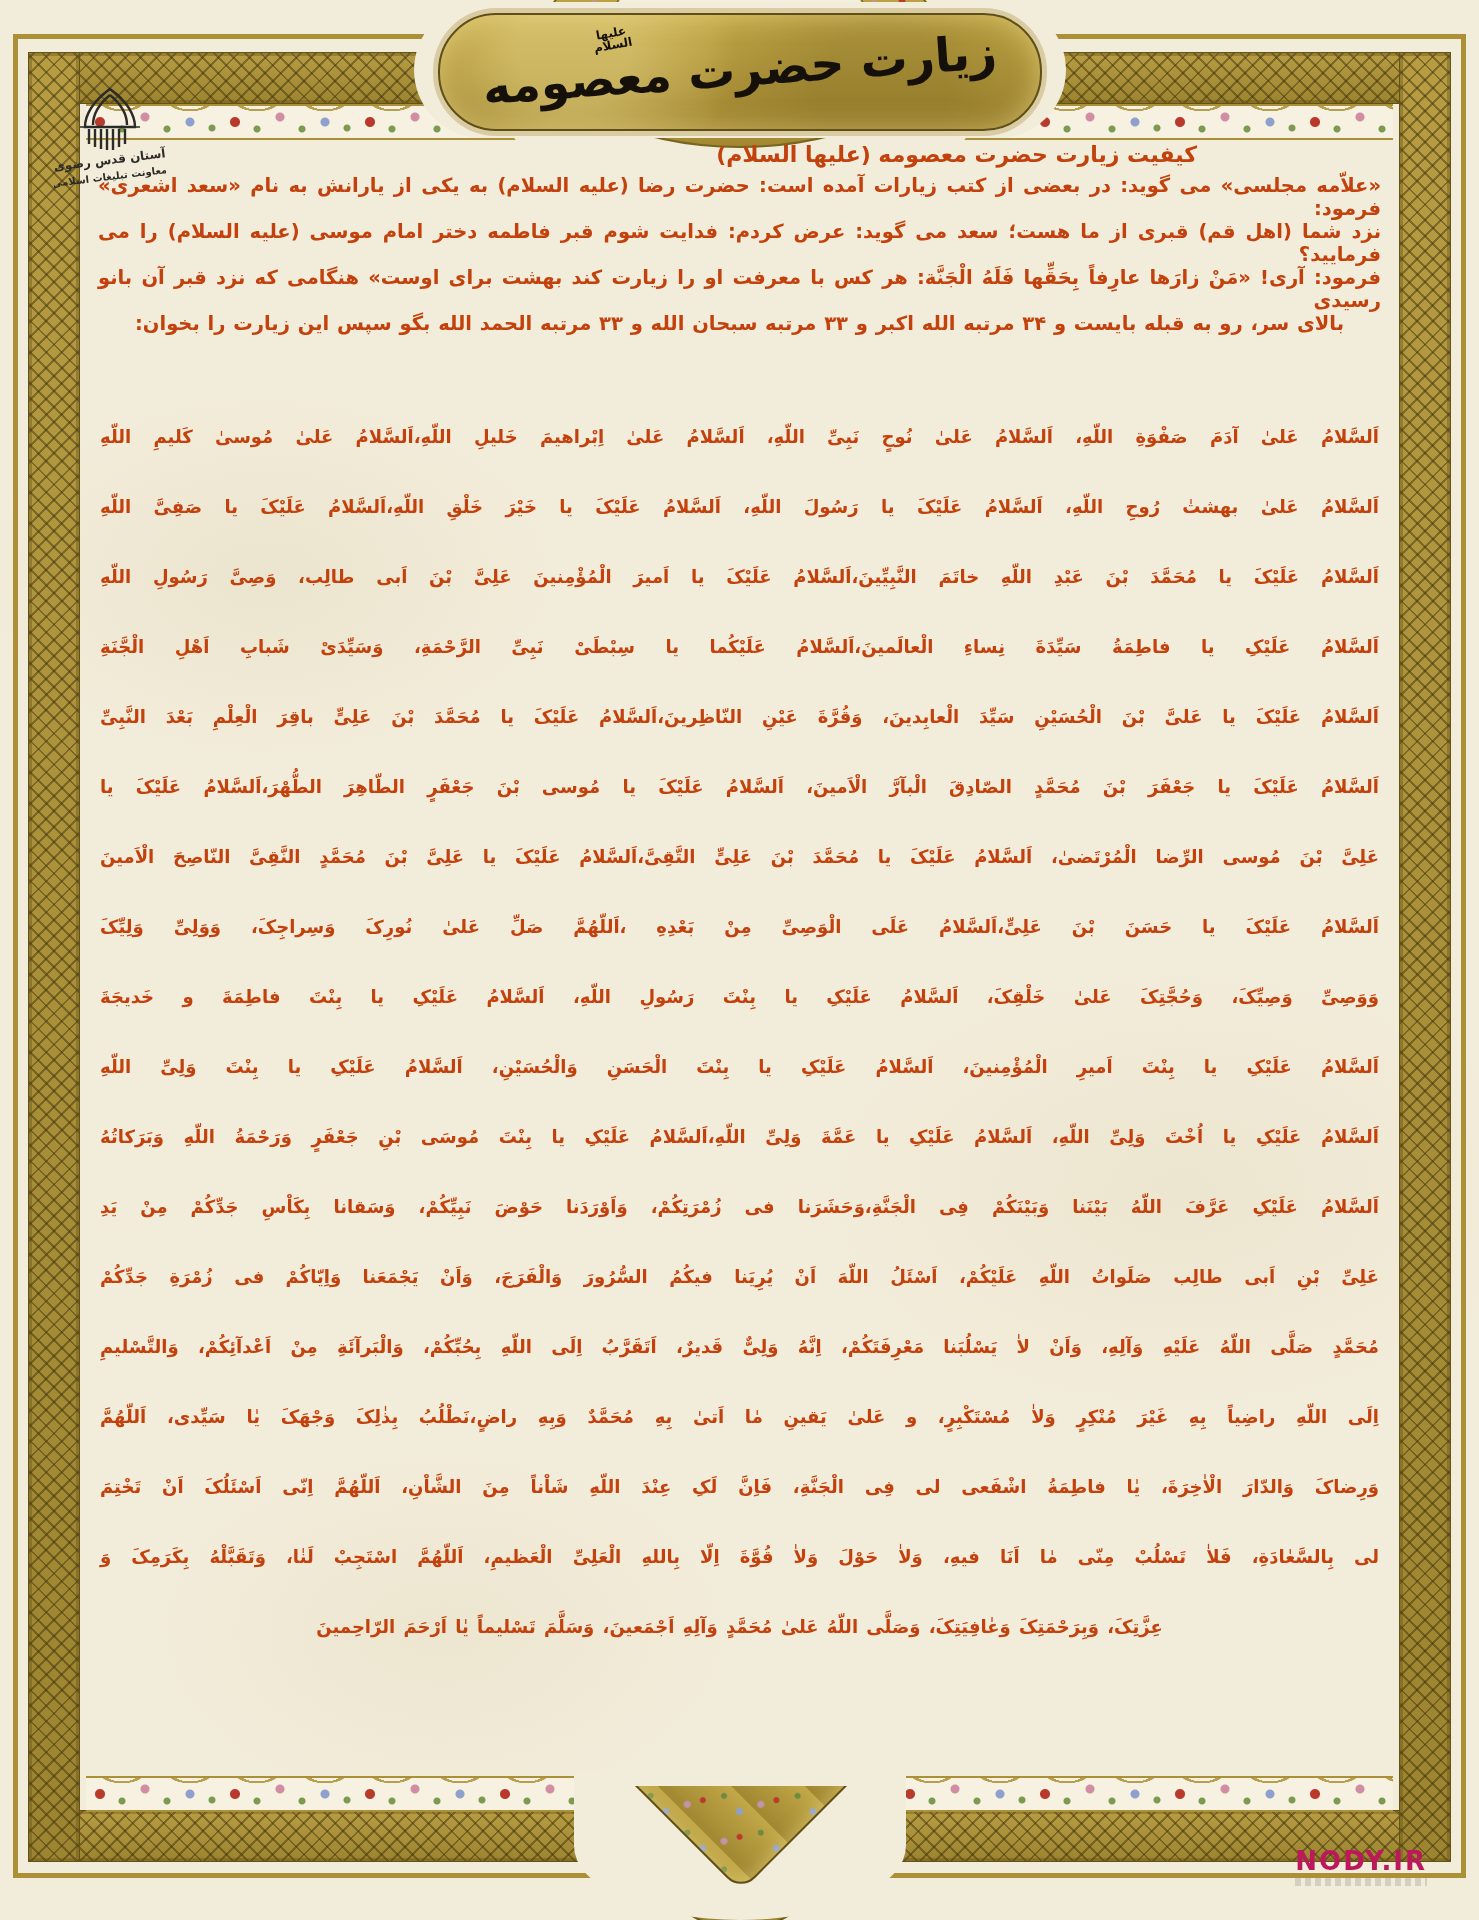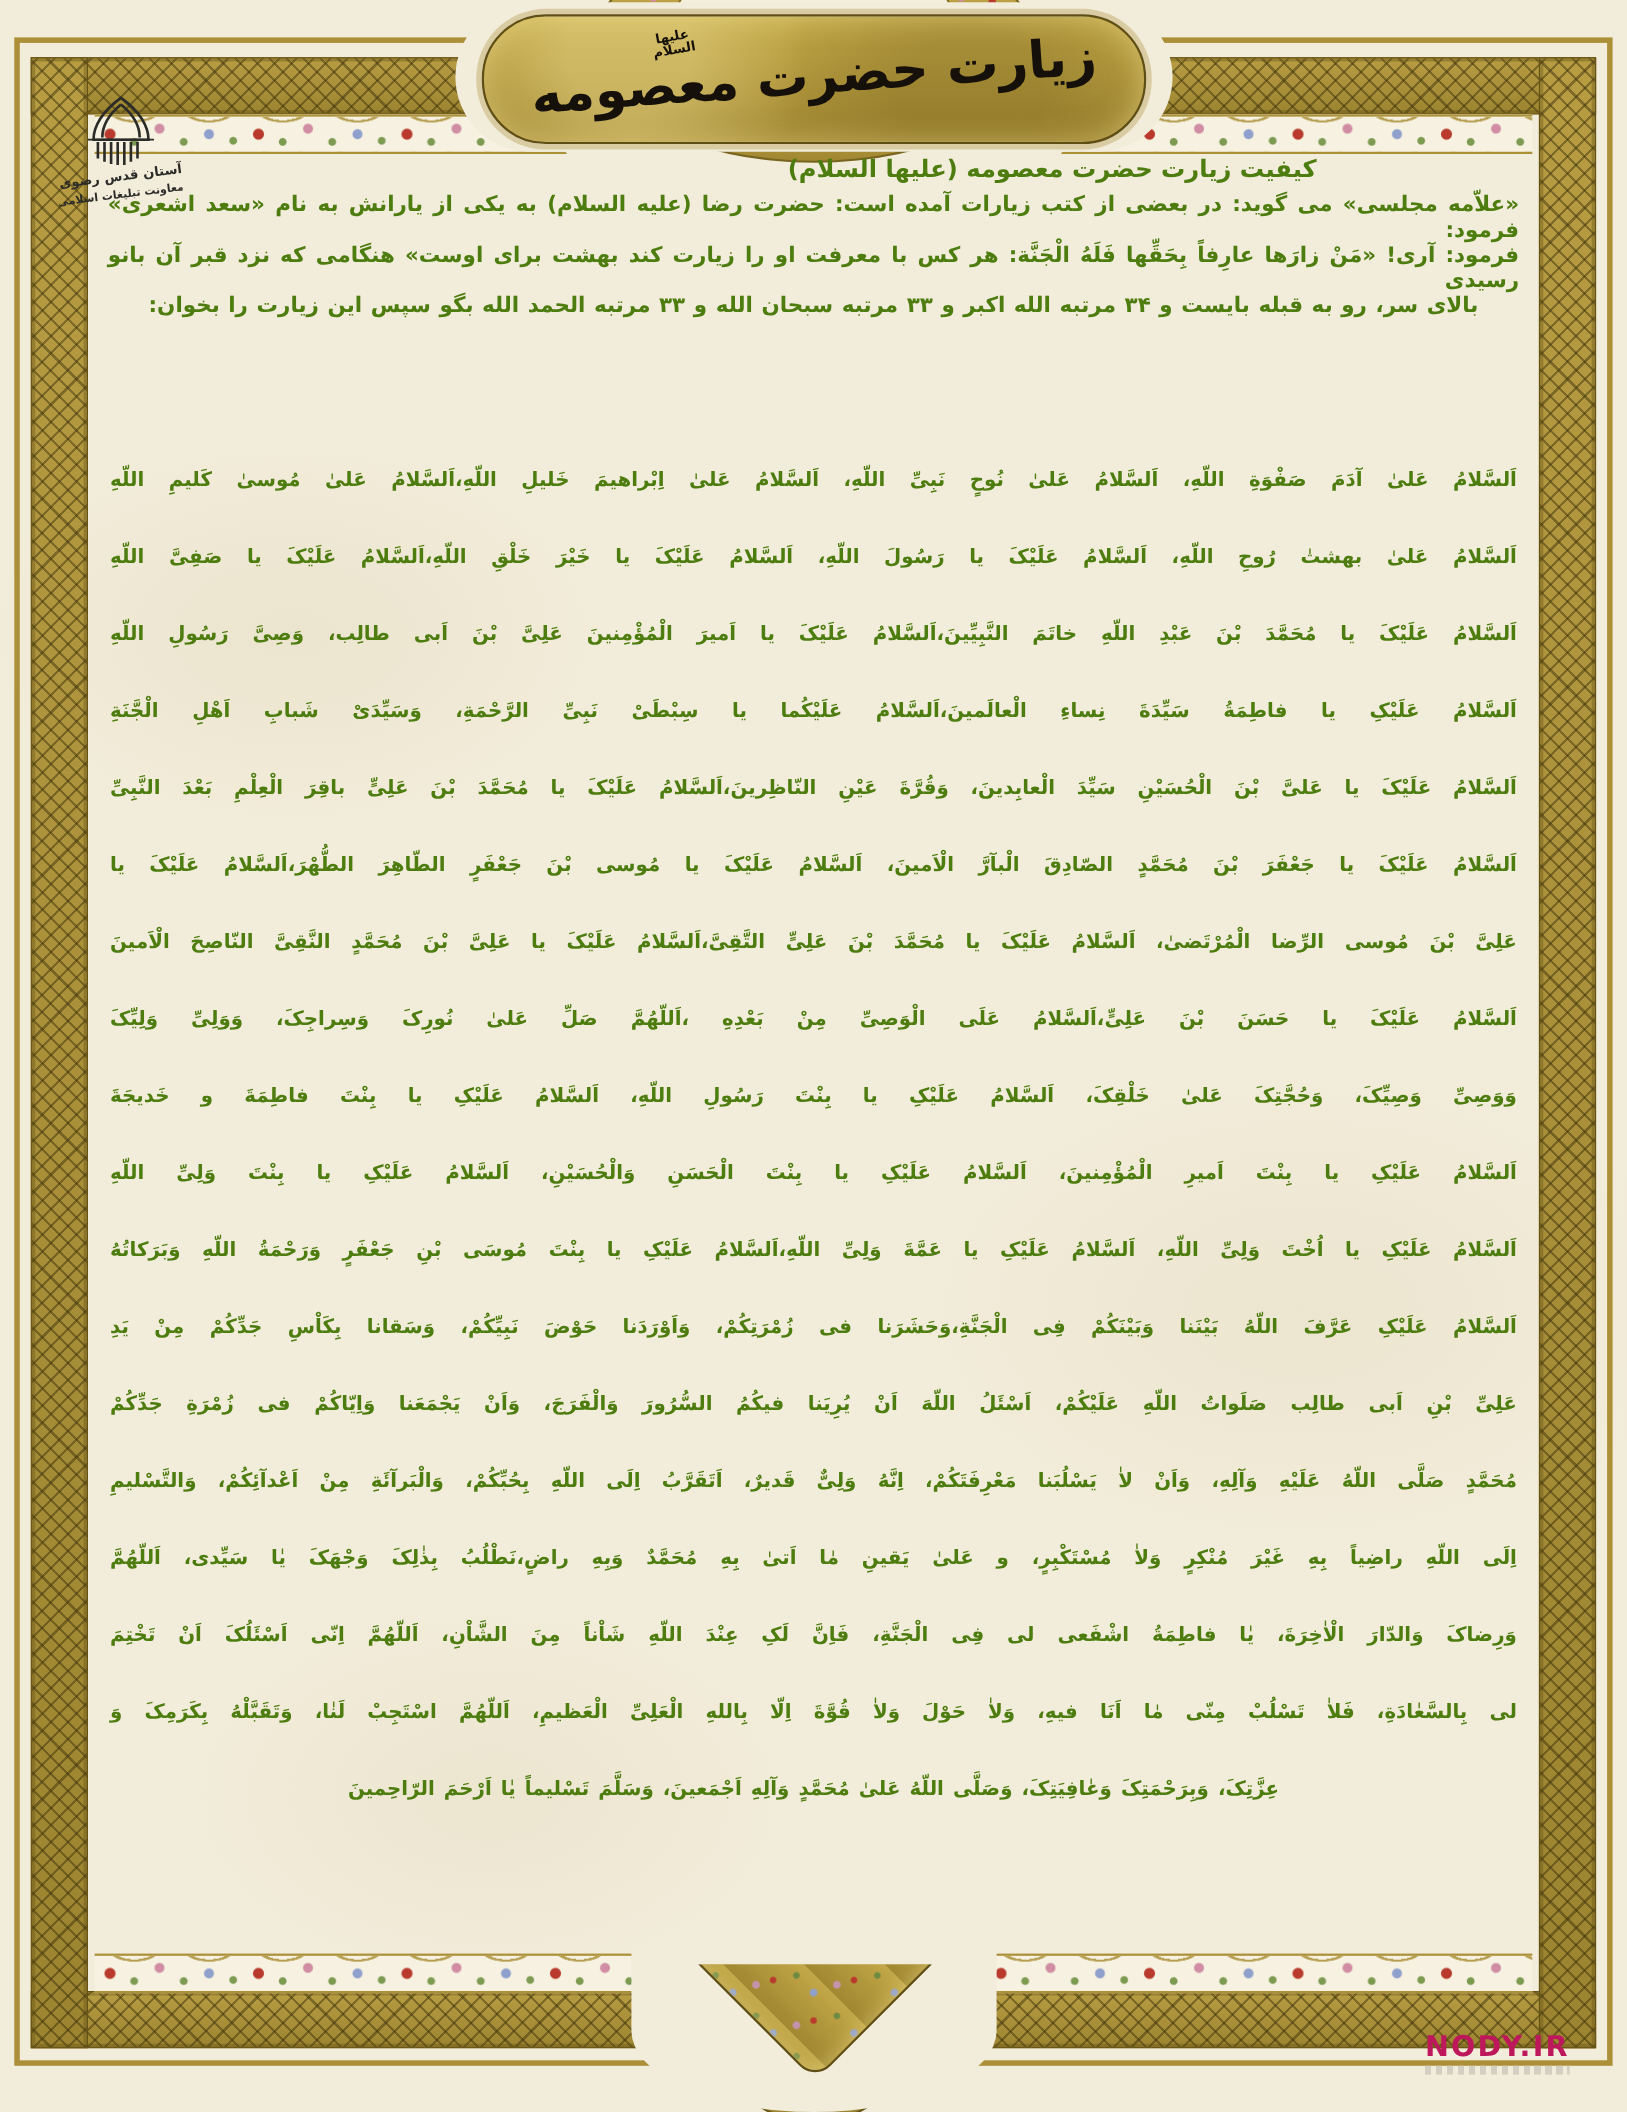--- a/index.html
+++ b/index.html
@@ -88,21 +88,21 @@
   .finial{position:absolute;left:50%;top:1858px;width:150px;height:64px;transform:translateX(-50%);
         background:linear-gradient(#b89d44,#9b8230);border:2px solid #6a5818;
         border-radius:8px 8px 75px 75px;z-index:2;
         background-image:
           radial-gradient(circle at 50% 30%, rgba(238,219,142,.5) 0 14px, transparent 26px),
           linear-gradient(#b89d44,#9b8230);}
   
   .logo{position:absolute;left:54px;top:84px;width:112px;height:104px;z-index:6;}
   
   .content{position:absolute;left:96px;right:96px;top:150px;height:1626px;z-index:5;
-        direction:rtl;color:#4d7c0f;}
+        direction:rtl;color:#c2410c;}
   .heading{position:absolute;top:-8px;right:186px;font-size:22px;font-weight:bold;
         white-space:nowrap;}
   .intro{position:absolute;top:24px;left:2px;right:2px;}
   .intro .iline{font-size:19.5px;font-weight:bold;line-height:23px;
         text-align:justify;text-align-last:justify;word-spacing:1px;}
   .intro .iline.last{text-align-last:center;}
   .ziyarat{position:absolute;top:252px;left:4px;right:4px;}
   .ziyarat .zline{font-size:18px;font-weight:bold;line-height:70px;height:70px;overflow:visible;
         text-align:justify;text-align-last:justify;word-spacing:2px;}
   .ziyarat .zline.last{text-align-last:center;}
@@ -148,20 +148,21 @@
       <path d="M26 43 L86 43" stroke-width="1.6"></path>
     </g>
     <text x="56" y="80" text-anchor="middle" font-size="12" font-weight="bold" fill="#2b2b28" transform="rotate(-7 56 80)" style="direction:rtl" font-family="DejaVu Sans">آستان قدس رضوی</text>
     <text x="56" y="96" text-anchor="middle" font-size="10" font-weight="bold" fill="#2b2b28" transform="rotate(-7 56 96)" style="direction:rtl" font-family="DejaVu Sans">معاونت تبلیغات اسلامی</text>
   </svg>
 
   <div class="content" lang="fa" dir="rtl">
     <div class="heading">كيفيت زيارت حضرت معصومه (عليها السلام)</div>
     <div class="intro">
         <div class="iline">«علاّمه مجلسی»  می گوید: در بعضی از کتب زیارات آمده است: حضرت رضا (علیه السلام) به یکی از یارانش به نام «سعد اشعری» فرمود:</div>
+        <div class="iline">نزد شما (اهل قم) قبری از ما هست؛ سعد می گوید: عرض کردم: فدایت شوم قبر فاطمه دختر امام موسی (علیه السلام) را می فرمایید؟</div>
         <div class="iline">فرمود: آری! «مَنْ زارَها عارِفاً بِحَقِّها فَلَهُ الْجَنَّة: هر کس با معرفت او را زیارت کند بهشت برای اوست» هنگامی که نزد قبر آن بانو رسیدی</div>
         <div class="iline last">بالای سر، رو به قبله بایست و ۳۴ مرتبه الله اکبر و ۳۳ مرتبه سبحان الله و ۳۳ مرتبه الحمد الله بگو سپس این زیارت را بخوان:</div>
       </div>
     <div class="ziyarat">
         <div class="zline">اَلسَّلامُ عَلیٰ آدَمَ صَفْوَةِ اللّهِ، اَلسَّلامُ عَلیٰ نُوحٍ نَبِیِّ اللّهِ، اَلسَّلامُ عَلیٰ اِبْراهیمَ خَلیلِ اللّهِ،اَلسَّلامُ عَلیٰ مُوسیٰ کَلیمِ اللّهِ</div>
         <div class="zline">اَلسَّلامُ عَلیٰ بهشتٰ رُوحِ اللّهِ، اَلسَّلامُ عَلَیْکَ یا رَسُولَ اللّهِ، اَلسَّلامُ عَلَیْکَ یا خَیْرَ خَلْقِ اللّهِ،اَلسَّلامُ عَلَیْکَ یا صَفِیَّ اللّهِ</div>
         <div class="zline">اَلسَّلامُ عَلَیْکَ یا مُحَمَّدَ بْنَ عَبْدِ اللّهِ خاتَمَ النَّبِیِّینَ،اَلسَّلامُ عَلَیْکَ یا اَمیرَ الْمُؤْمِنینَ عَلِیَّ بْنَ اَبی طالِب، وَصِیَّ رَسُولِ اللّهِ</div>
         <div class="zline">اَلسَّلامُ عَلَیْکِ یا فاطِمَةُ سَیِّدَةَ نِساءِ الْعالَمینَ،اَلسَّلامُ عَلَیْکُما یا سِبْطَیْ نَبِیِّ الرَّحْمَةِ، وَسَیِّدَیْ شَبابِ اَهْلِ الْجَّنَةِ</div>
         <div class="zline">اَلسَّلامُ عَلَیْکَ یا عَلیَّ بْنَ الْحُسَیْنِ سَیِّدَ الْعابِدینَ، وَقُرَّةَ عَیْنِ النّاظِرینَ،اَلسَّلامُ عَلَیْکَ یا مُحَمَّدَ بْنَ عَلِیٍّ باقِرَ الْعِلْمِ بَعْدَ النَّبِیِّ</div>
         <div class="zline">اَلسَّلامُ عَلَیْکَ یا جَعْفَرَ بْنَ مُحَمَّدٍ الصّادِقَ الْبآرَّ الْاَمینَ، اَلسَّلامُ عَلَیْکَ یا مُوسی بْنَ جَعْفَرٍ الطّاهِرَ الطُّهْرَ،اَلسَّلامُ عَلَیْکَ یا</div>

